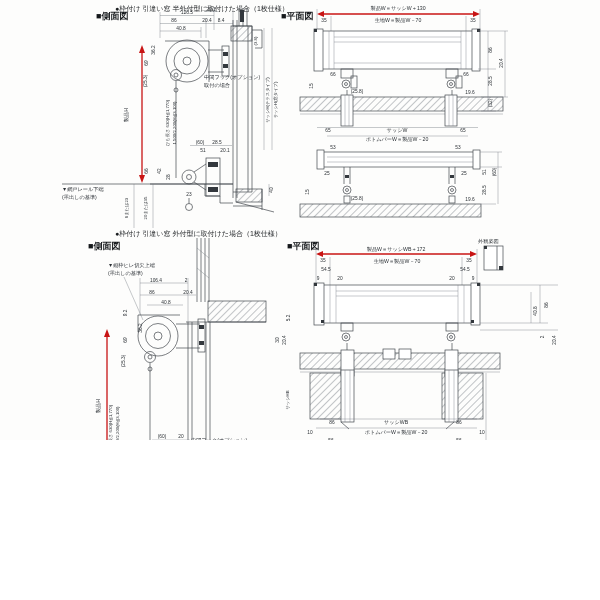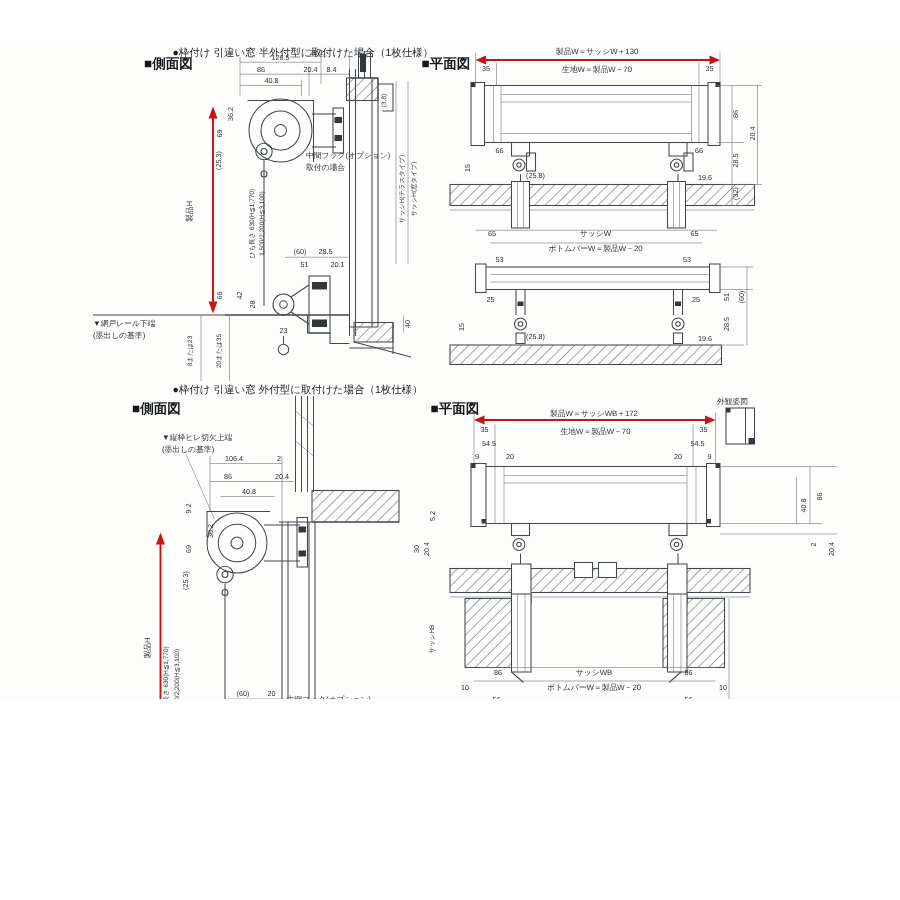--- a/index.html
+++ b/index.html
@@ -1,17 +1,17 @@
 <!DOCTYPE html>
 <html><head>
 <meta charset="utf-8">
 <style>
   html,body{margin:0;padding:0;background:#ffffff;}
   #stage{position:relative;width:600px;height:440px;background:#fdfdfc;overflow:hidden;
-         font-family:"Liberation Sans",sans-serif;margin-top:26px;}
+         font-family:"Liberation Sans",sans-serif;}
   svg text{font-family:"Liberation Sans",sans-serif;fill:#2c3136;}
   .h1{font-size:7px;fill:#1b1e21;}
   .h2{font-size:9px;font-weight:bold;fill:#15181b;}
   .dm{font-size:4.8px;}
   .dms{font-size:4.3px;}
   .nt{font-size:5.2px;}
   .cd{font-size:4.8px;fill:#555a60;}
   .ln{stroke:#43484e;stroke-width:0.7;fill:none;}
   .tn{stroke:#70767d;stroke-width:0.4;fill:none;}
   .wf{fill:#ffffff;stroke:#43484e;stroke-width:0.7;}

